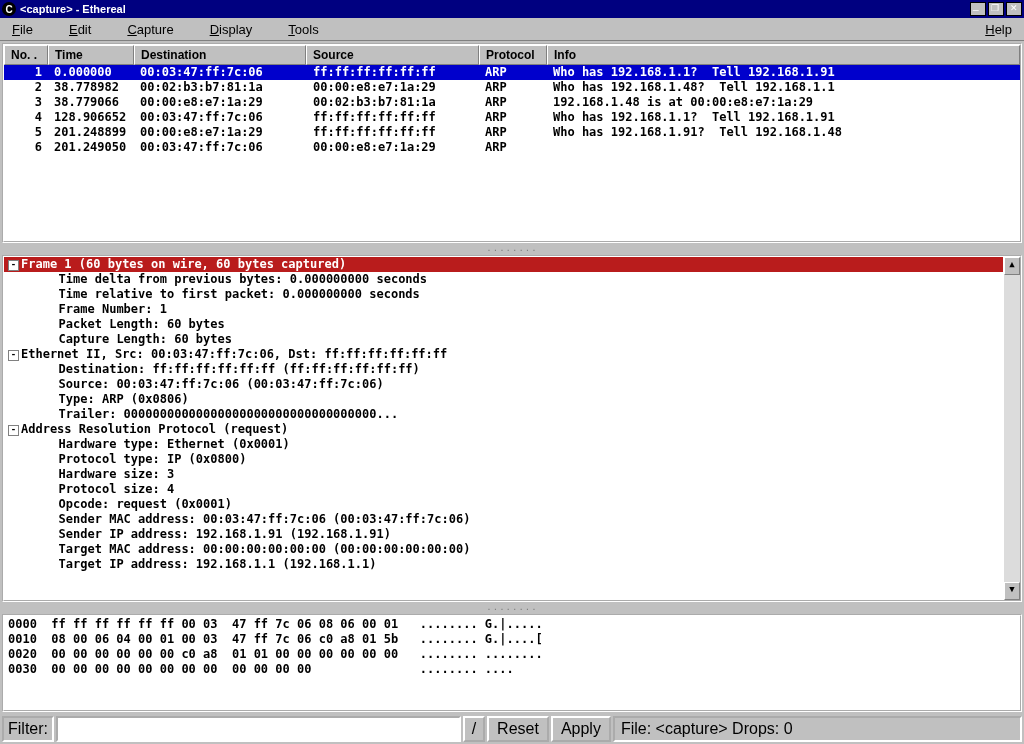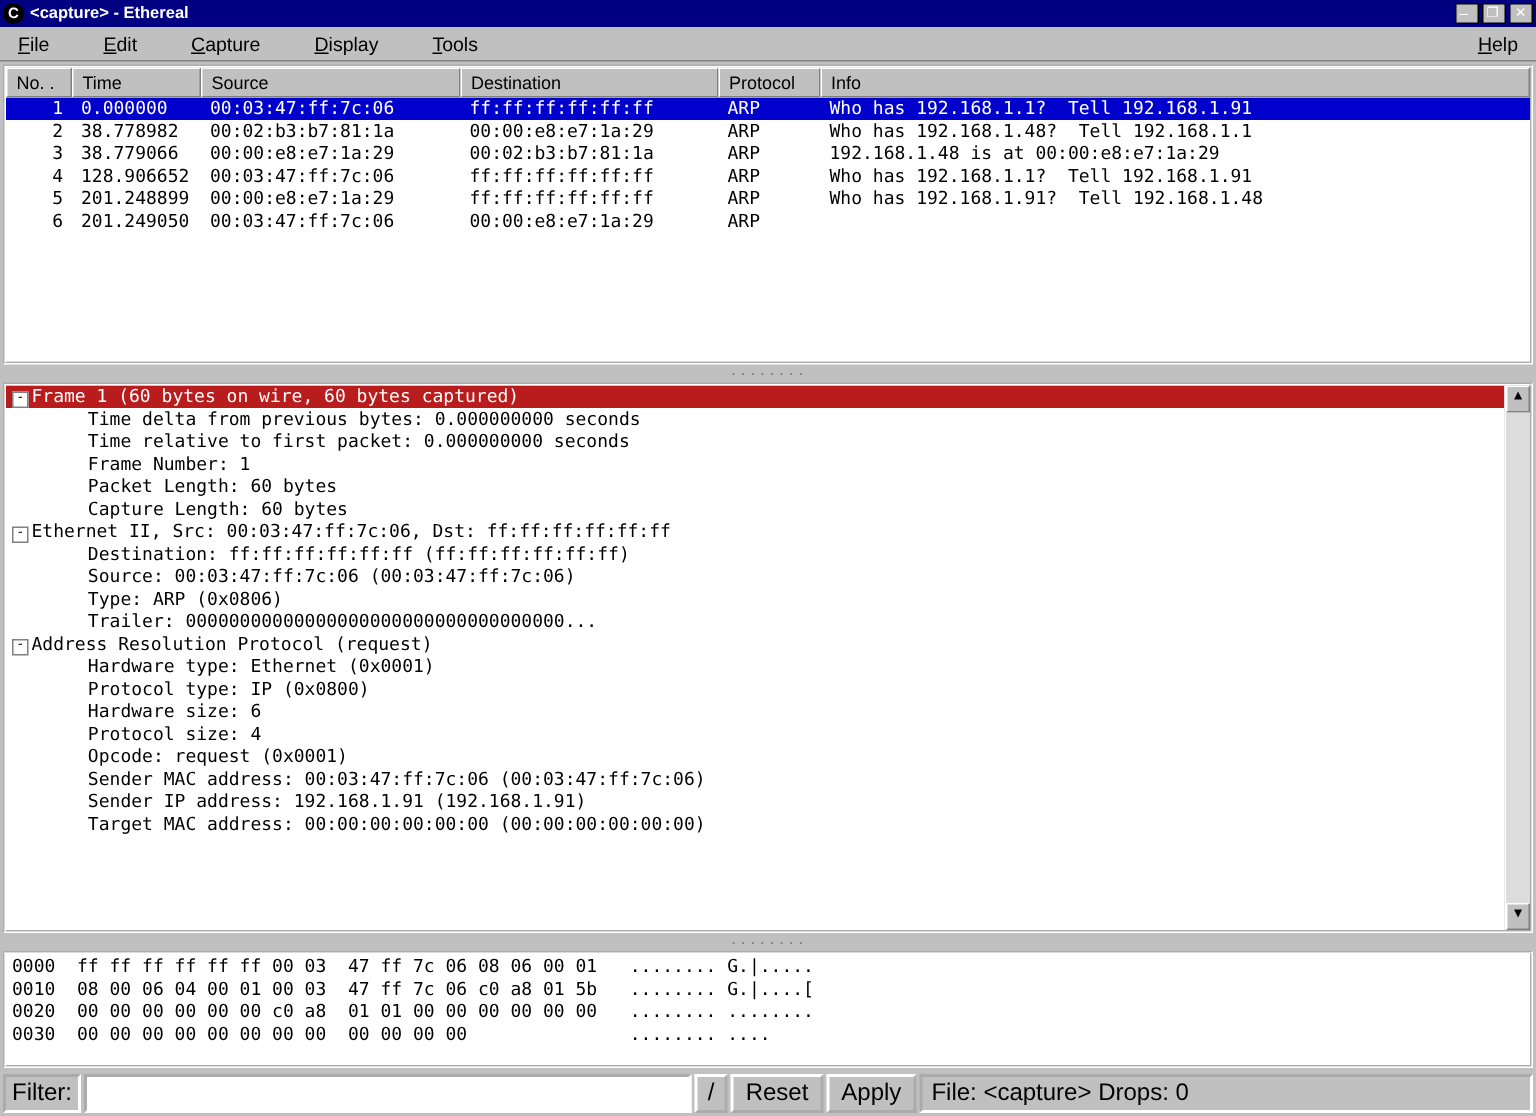--- a/index.html
+++ b/index.html
@@ -63,24 +63,25 @@
   }
   .menubar .item { padding: 2px 8px; }
   .menubar .spacer { flex: 1; }
   
   .panel-frame {
     border: 2px groove #fff;
     margin: 2px;
     box-sizing: border-box;
     display: flex;
     flex-direction: column;
+    font-weight: bold;
   }
   .panel-frame.list  { height: 200px; }
   .panel-frame.tree  { flex: 1; min-height:0; }
-  .panel-frame.hex   { height: 78px; }
+  .panel-frame.hex   { height: 98px; }
   .gutter {
     height: 8px;
     background: #c0c0c0;
     text-align: center;
     color: #808080;
     font-size: 9px;
     letter-spacing: 1px;
     line-height: 6px;
   }
   
@@ -226,22 +227,22 @@
     <span class="item"><span style="text-decoration:underline">D</span><span>isplay</span></span>
     <span class="item"><span style="text-decoration:underline">T</span><span>ools</span></span>
     <span class="spacer"></span>
     <span class="item"><span style="text-decoration:underline">H</span><span>elp</span></span>
   </div>
 
   <div class="panel-frame list">
     <div class="list-header">
       <div class="col c-no">No. .</div>
       <div class="col c-time">Time</div>
+      <div class="col c-dst">Destination</div>
       <div class="col c-src">Source</div>
-      <div class="col c-dst">Destination</div>
       <div class="col c-prot">Protocol</div>
       <div class="col c-info">Info</div>
     </div>
     <div class="list-body" id="packet-list-body">
         <div class="row sel"><div class="cell c-no">1</div><div class="cell c-time">0.000000</div><div class="cell c-src">00:03:47:ff:7c:06</div><div class="cell c-dst">ff:ff:ff:ff:ff:ff</div><div class="cell c-prot">ARP</div><div class="cell c-info">Who has 192.168.1.1?  Tell 192.168.1.91</div></div>
         <div class="row"><div class="cell c-no">2</div><div class="cell c-time">38.778982</div><div class="cell c-src">00:02:b3:b7:81:1a</div><div class="cell c-dst">00:00:e8:e7:1a:29</div><div class="cell c-prot">ARP</div><div class="cell c-info">Who has 192.168.1.48?  Tell 192.168.1.1</div></div>
         <div class="row"><div class="cell c-no">3</div><div class="cell c-time">38.779066</div><div class="cell c-src">00:00:e8:e7:1a:29</div><div class="cell c-dst">00:02:b3:b7:81:1a</div><div class="cell c-prot">ARP</div><div class="cell c-info">192.168.1.48 is at 00:00:e8:e7:1a:29</div></div>
         <div class="row"><div class="cell c-no">4</div><div class="cell c-time">128.906652</div><div class="cell c-src">00:03:47:ff:7c:06</div><div class="cell c-dst">ff:ff:ff:ff:ff:ff</div><div class="cell c-prot">ARP</div><div class="cell c-info">Who has 192.168.1.1?  Tell 192.168.1.91</div></div>
         <div class="row"><div class="cell c-no">5</div><div class="cell c-time">201.248899</div><div class="cell c-src">00:00:e8:e7:1a:29</div><div class="cell c-dst">ff:ff:ff:ff:ff:ff</div><div class="cell c-prot">ARP</div><div class="cell c-info">Who has 192.168.1.91?  Tell 192.168.1.48</div></div>
         <div class="row"><div class="cell c-no">6</div><div class="cell c-time">201.249050</div><div class="cell c-src">00:03:47:ff:7c:06</div><div class="cell c-dst">00:00:e8:e7:1a:29</div><div class="cell c-prot">ARP</div></div>
@@ -260,26 +261,27 @@
           <div class="tree-line">       <span>Packet Length: 60 bytes</span></div>
           <div class="tree-line">       <span>Capture Length: 60 bytes</span></div>
           <div class="tree-line"><span class="expander">-</span><span>Ethernet II, Src: 00:03:47:ff:7c:06, Dst: ff:ff:ff:ff:ff:ff</span></div>
           <div class="tree-line">       <span>Destination: ff:ff:ff:ff:ff:ff (ff:ff:ff:ff:ff:ff)</span></div>
           <div class="tree-line">       <span>Source: 00:03:47:ff:7c:06 (00:03:47:ff:7c:06)</span></div>
           <div class="tree-line">       <span>Type: ARP (0x0806)</span></div>
           <div class="tree-line">       <span>Trailer: 00000000000000000000000000000000000...</span></div>
           <div class="tree-line"><span class="expander">-</span><span>Address Resolution Protocol (request)</span></div>
           <div class="tree-line">       <span>Hardware type: Ethernet (0x0001)</span></div>
           <div class="tree-line">       <span>Protocol type: IP (0x0800)</span></div>
-          <div class="tree-line">       <span>Hardware size: 6</span></div>
+          <div class="tree-line">       <span>Hardware size: 3</span></div>
           <div class="tree-line">       <span>Protocol size: 4</span></div>
           <div class="tree-line">       <span>Opcode: request (0x0001)</span></div>
           <div class="tree-line">       <span>Sender MAC address: 00:03:47:ff:7c:06 (00:03:47:ff:7c:06)</span></div>
           <div class="tree-line">       <span>Sender IP address: 192.168.1.91 (192.168.1.91)</span></div>
           <div class="tree-line">       <span>Target MAC address: 00:00:00:00:00:00 (00:00:00:00:00:00)</span></div>
+          <div class="tree-line">       <span>Target IP address: 192.168.1.1 (192.168.1.1)</span></div>
         </div>
       <div class="scrollbar-v">
         <div class="sb-btn">▲</div>
         <div class="sb-track"></div>
         <div class="sb-btn">▼</div>
       </div>
     </div>
   </div>
 
   <div class="gutter">........</div>

